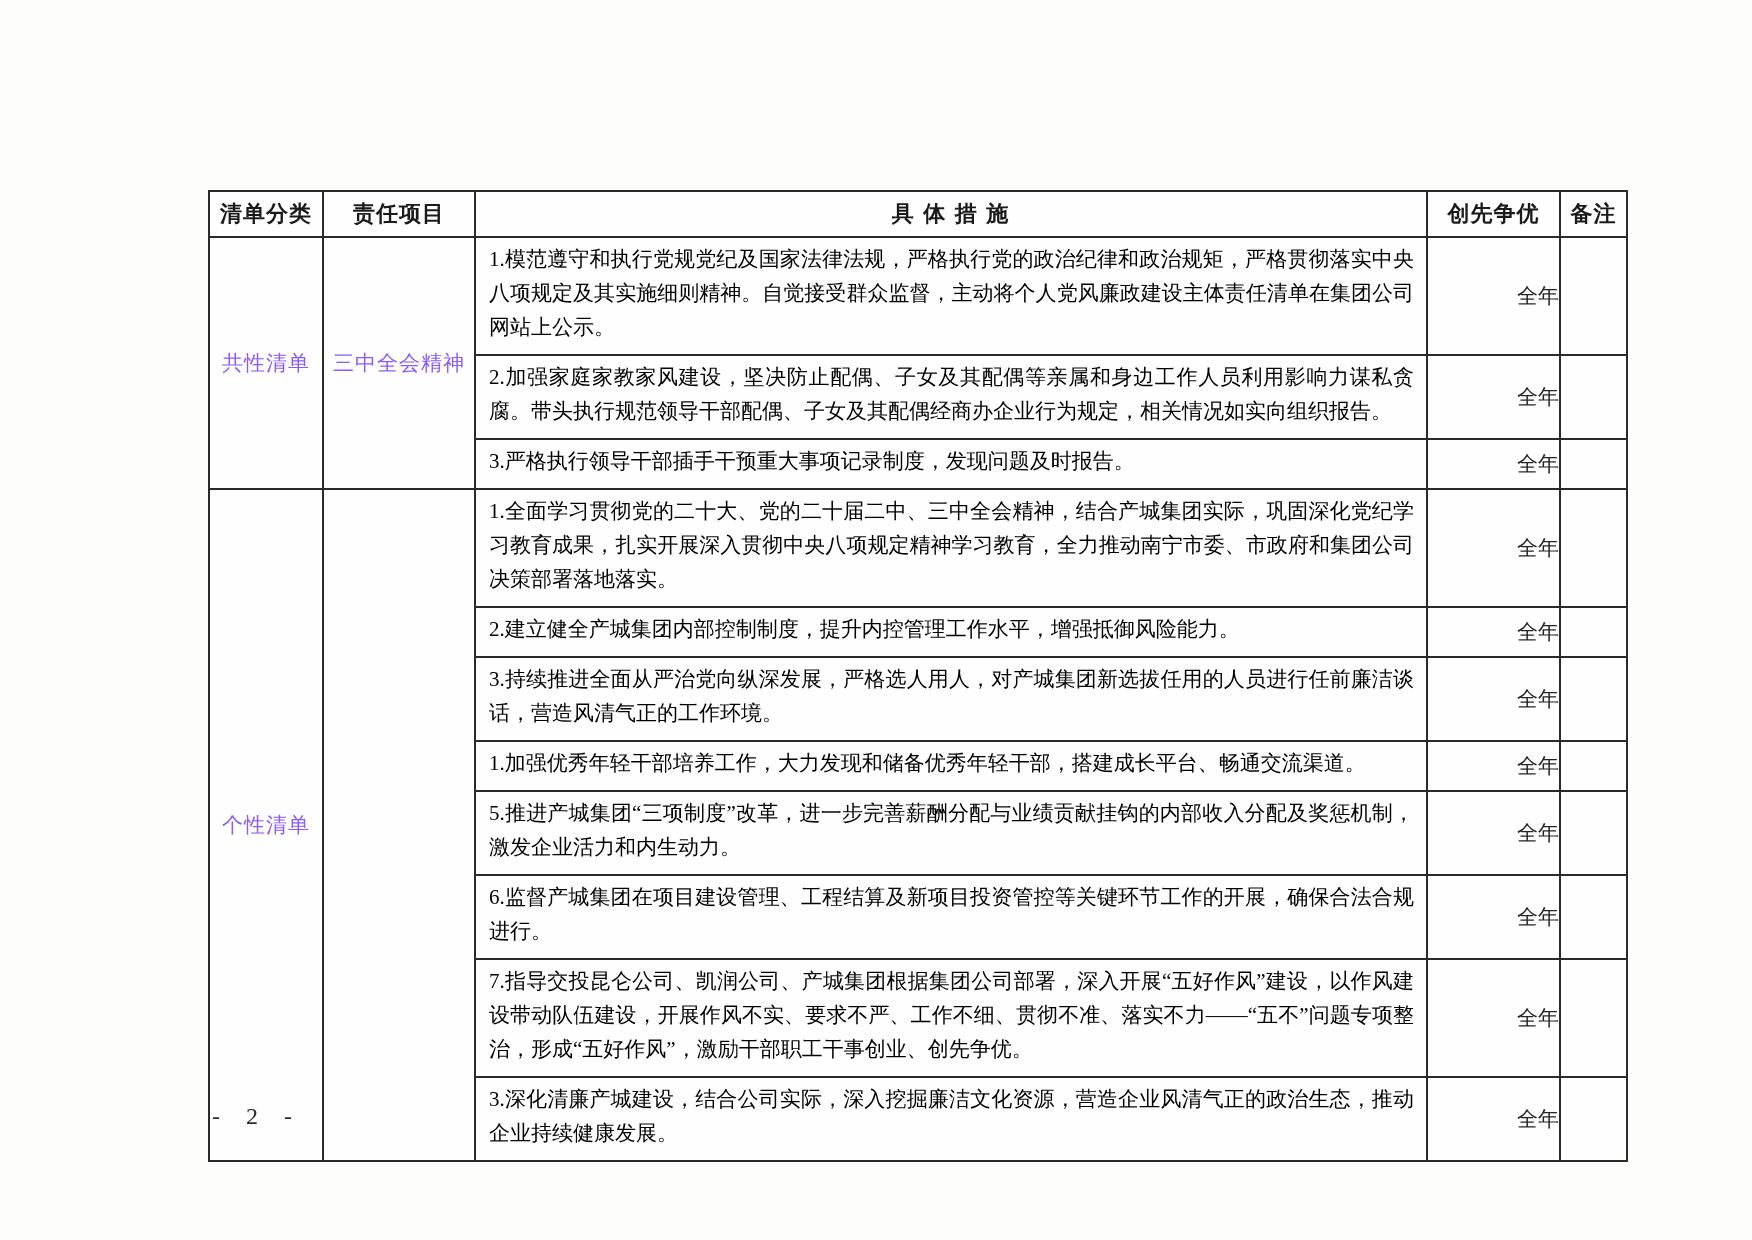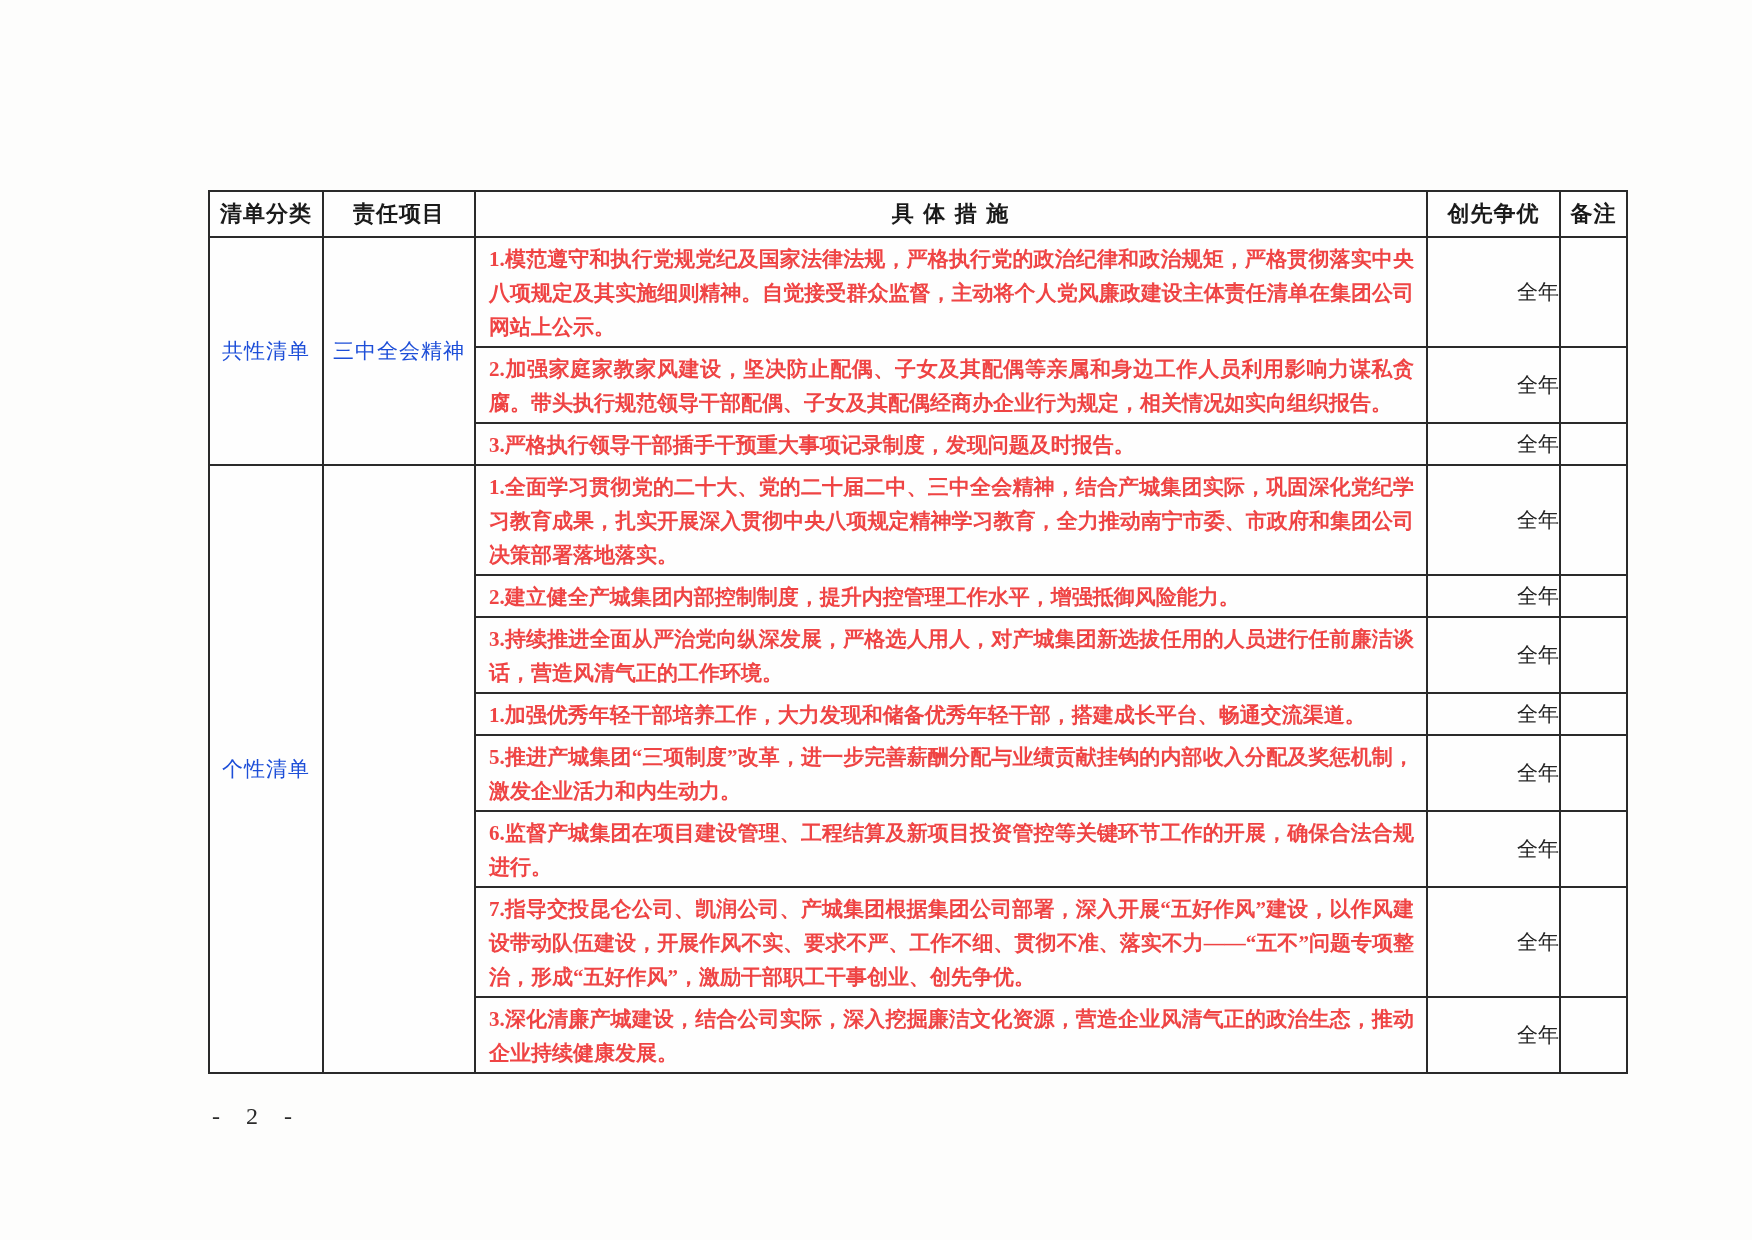--- a/index.html
+++ b/index.html
@@ -36,29 +36,28 @@
     text-align: center;
     letter-spacing: 1px;
     color: #1a1a1a;
     margin-top: 28px;
   }
   th.header-measures { letter-spacing: 2px; }
   td.category-cell, td.project-cell {
     text-align: center;
     font-size: 21px;
     letter-spacing: 1px;
-    color: #1d4ed8;
+    color: #8b5cf6;
   }
   td.measure-cell {
     font-size: 21px;
     line-height: 34px;
-    padding: 4px 12px 2px 13px;
+    padding: 4px 12px 10px 13px;
     text-align: justify;
-    color: #ef4444;
-    font-weight: bold;
+    color: #000000;
   }
   td.deadline-cell {
     text-align: right;
     font-size: 21px;
     color: #242424;
   }
   td.remarks-cell { }
   .page-number {
     position: absolute;
     left: 212px; top: 1103px;

